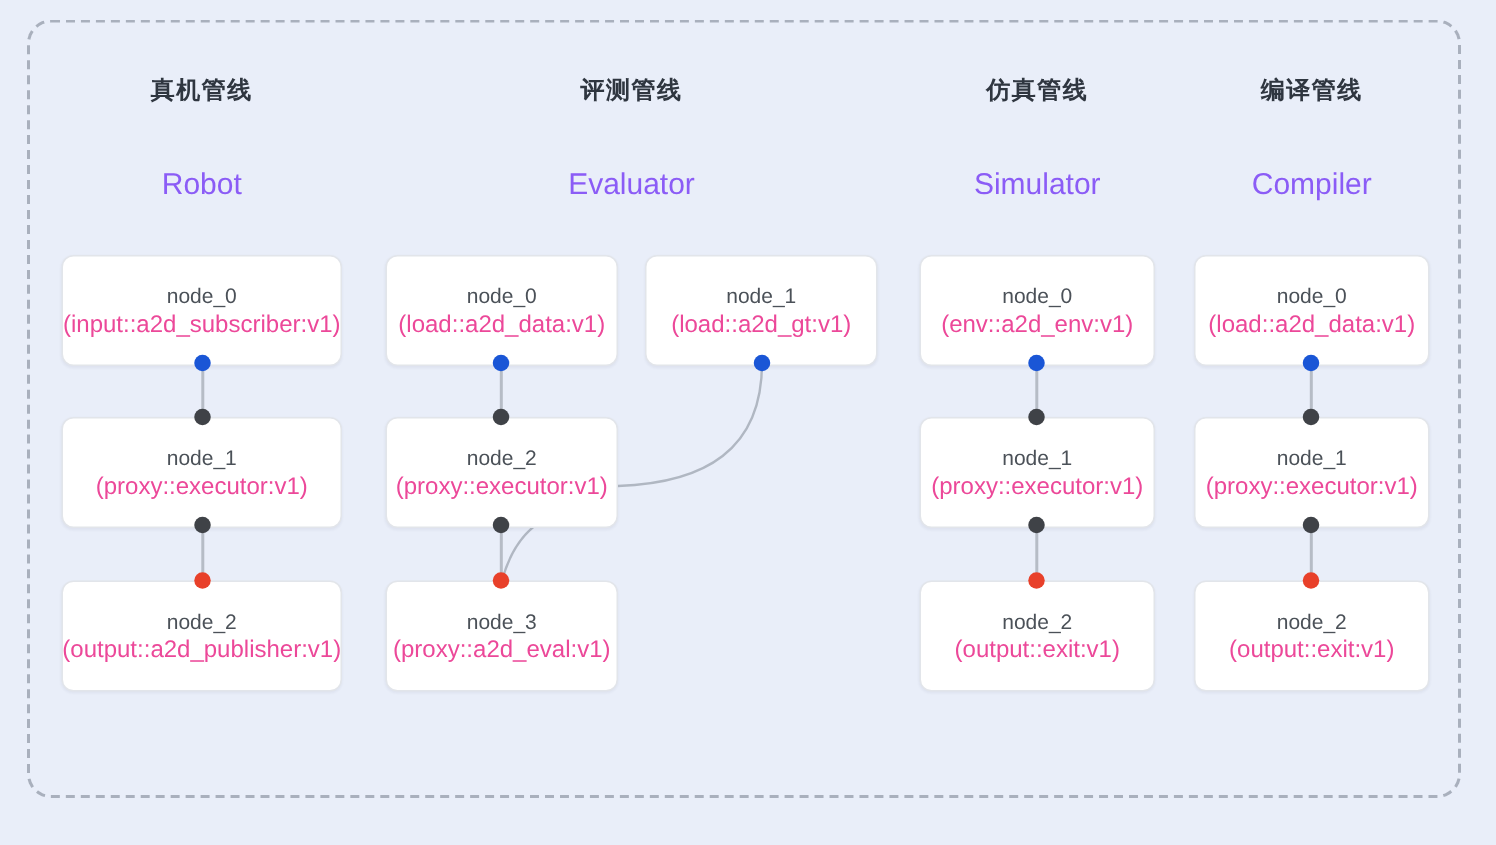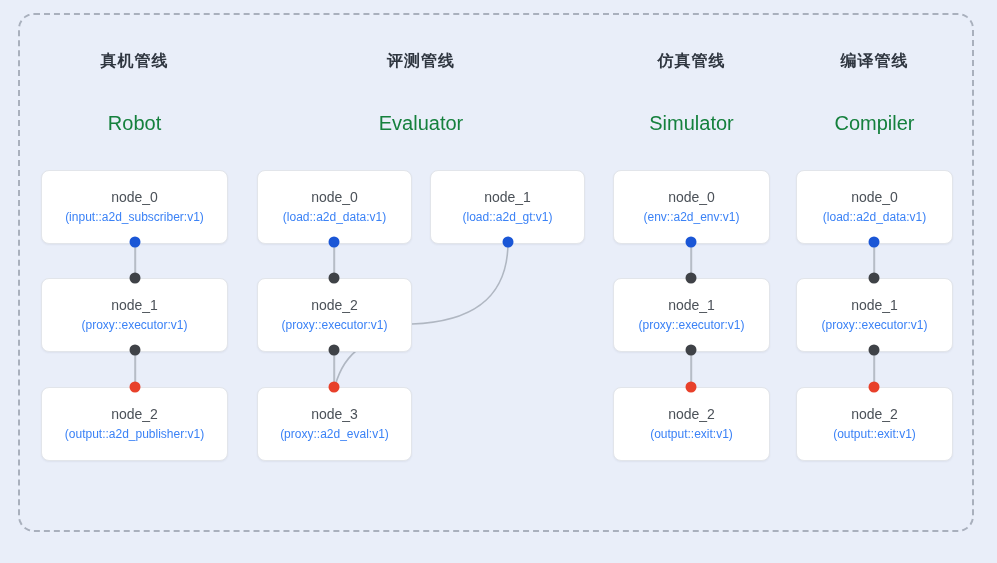--- a/index.html
+++ b/index.html
@@ -53,21 +53,21 @@
     font-weight: bold;
     color: #2f3640;
     text-align: center;
     letter-spacing: 1px;
     line-height: 26px;
     white-space: nowrap;
   }
 
   .col-subtitle {
     font-size: 20px;
-    color: #15803d;
+    color: #8b5cf6;
     text-align: center;
     margin-top: 36px;
     line-height: 26px;
     white-space: nowrap;
     font-weight: normal;
   }
 
   .node-layer {
     position: absolute;
     left: 0;
@@ -91,22 +91,22 @@
   }
 
   .node-name {
     font-size: 14px;
     color: #4b5158;
     line-height: 20px;
     white-space: nowrap;
   }
 
   .node-type {
-    font-size: 12px;
-    color: #3b82f6;
+    font-size: 16px;
+    color: #ec4899;
     line-height: 20px;
     white-space: nowrap;
   }
 
   .dot {
     position: absolute;
     width: 11px;
     height: 11px;
     border-radius: 50%;
     z-index: 5;

